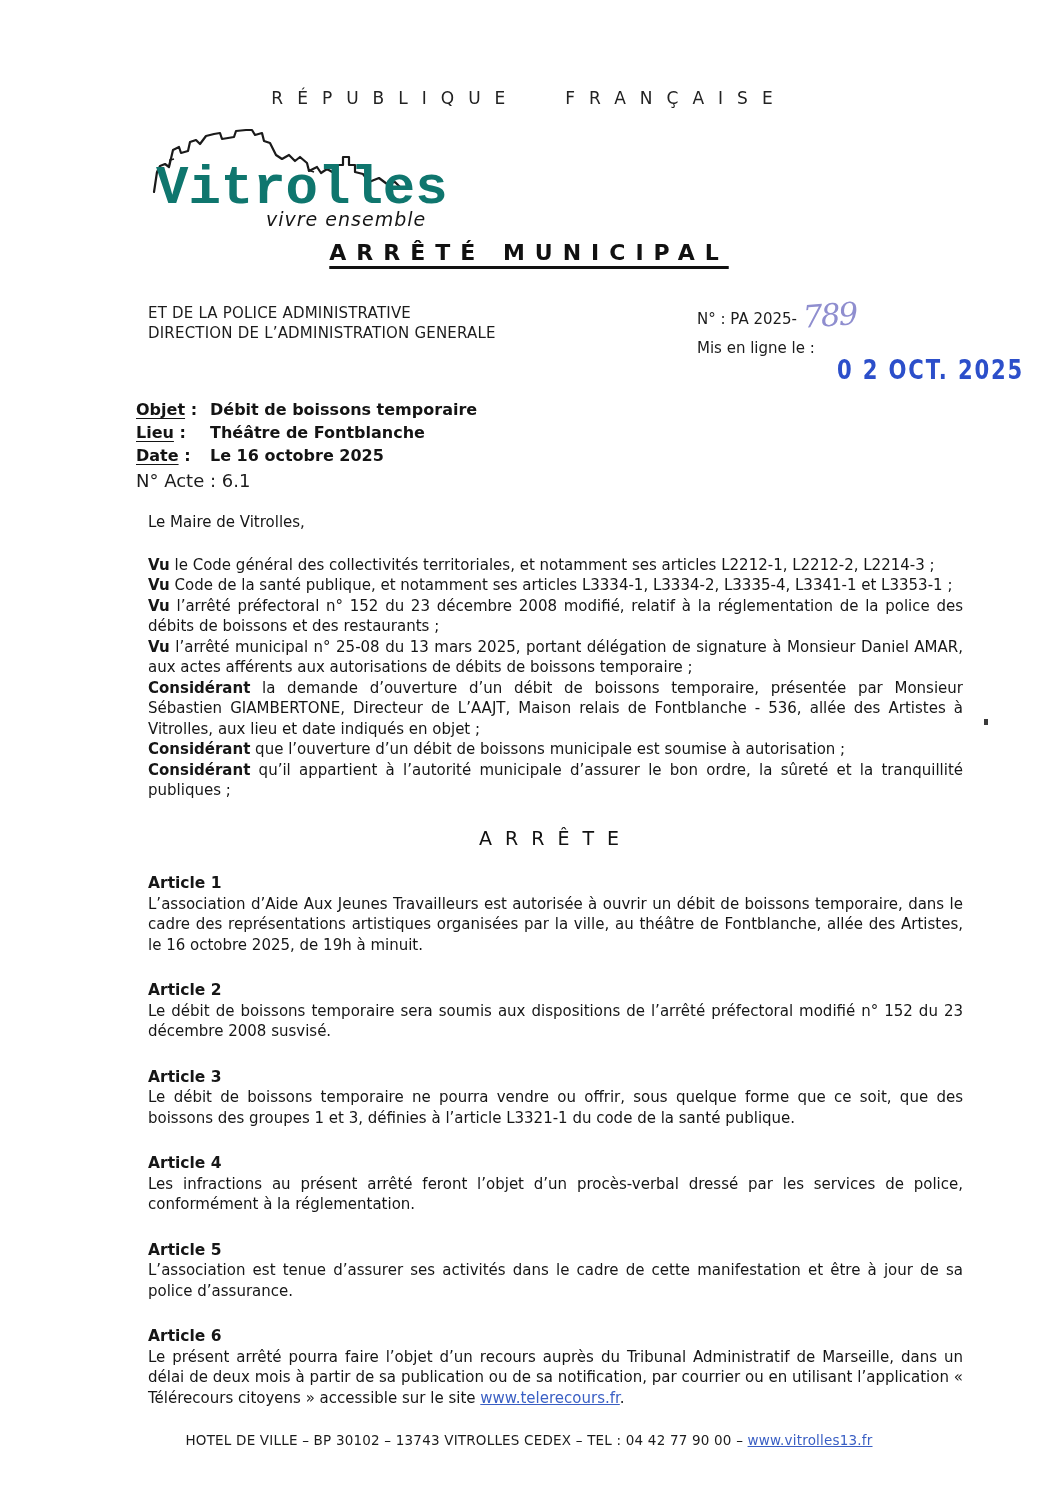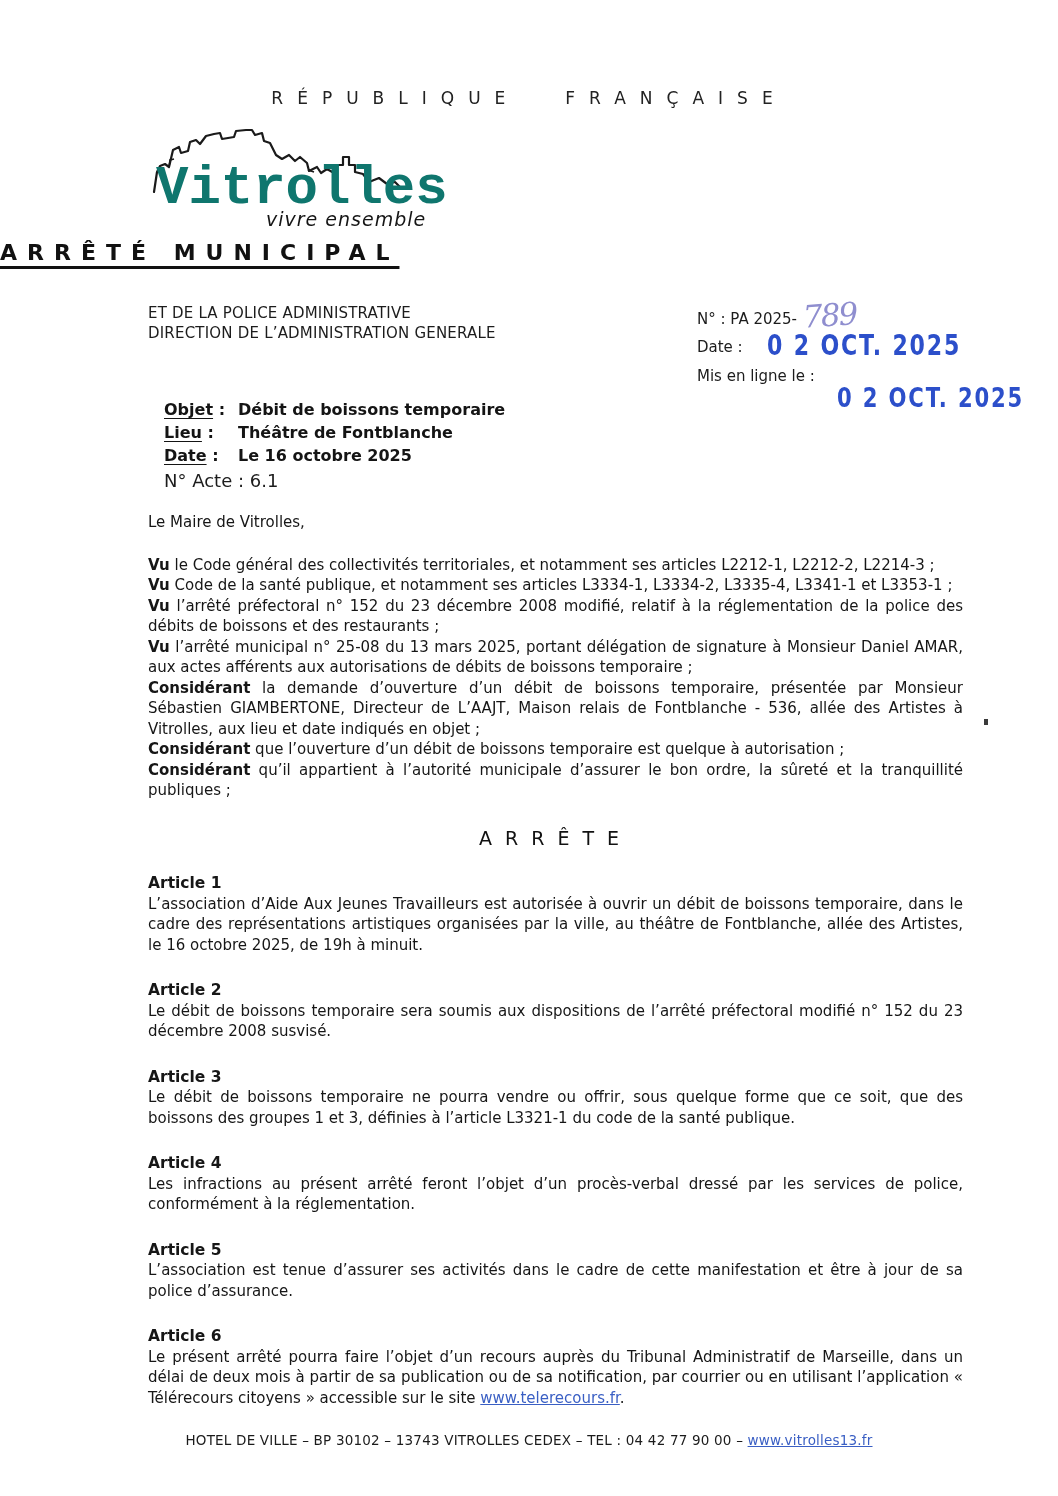--- a/index.html
+++ b/index.html
@@ -60,21 +60,21 @@
     color: #151515;
     letter-spacing: 1px;
   }
 
   
   .doc-title-wrap {
     position: absolute;
     top: 240px;
     left: 0;
     width: 100%;
-    text-align: left;
+    text-align: center;
   }
   .doc-title {
     display: inline-block;
     font-size: 22px;
     font-weight: bold;
     letter-spacing: 10px;
     color: #111;
     text-decoration: underline;
     text-decoration-thickness: 2.5px;
     text-underline-offset: 6px;
@@ -121,21 +121,21 @@
   }
   .date-line { margin-top: 5px; }
   .date-line .stamp { font-size: 24px; margin-left: 24px; position: relative; top: 2px; }
   .online-label { margin-top: 9px; }
   .stamp2 { font-size: 23px; margin-left: 140px; margin-top: 2px; }
 
   
   .subject {
     position: absolute;
     top: 398px;
-    left: 164px;
+    left: 136px;
     font-size: 16px;
     line-height: 23px;
   }
   .subject-row { display: flex; font-weight: bold; color: #141414; }
   .subject-row .lbl { width: 74px; }
   .subject-row .lbl u { text-underline-offset: 3px; }
   .acte-line { font-weight: normal; font-size: 18px; margin-top: 2px; color: #1c1c1c; }
 
   
   .body-col {
@@ -219,23 +219,20 @@
 
   <div class="meta-row">
     <div class="direction">
       <div>ET DE LA POLICE ADMINISTRATIVE</div>
       <div>DIRECTION DE L’ADMINISTRATION  GENERALE</div>
     </div>
     <div class="meta-right">
       <div class="num-line">
         <span>N° : PA 2025-</span><span class="handwritten">789</span>
       </div>
-      <div class="date-line">
-        <span>Date :</span><span class="stamp">0 2 OCT.  2025</span>
-      </div>
       <div class="online-label">Mis en ligne le :</div>
       <div class="stamp stamp2">0 2 OCT.  2025</div>
     </div>
   </div>
 
   <div class="subject">
     <div class="subject-row">
       <span class="lbl"><u>Objet</u> <span>:</span></span>
       <span class="val">Débit de boissons temporaire</span>
     </div>
@@ -252,21 +249,21 @@
 
   <div class="body-col">
     <p class="opening">Le Maire de Vitrolles,</p>
 
     <div class="recitals">
       <p><b>Vu</b><span> le Code général des collectivités territoriales, et notamment ses articles L2212-1, L2212-2, L2214-3 ;</span></p>
       <p><b>Vu</b><span> Code de la santé publique, et notamment ses articles L3334-1, L3334-2, L3335-4, L3341-1 et L3353-1 ;</span></p>
       <p><b>Vu</b><span> l’arrêté préfectoral n° 152 du 23 décembre 2008 modifié, relatif à la réglementation de la police des débits de boissons et des restaurants ;</span></p>
       <p><b>Vu</b><span> l’arrêté municipal n° 25-08 du 13 mars 2025, portant délégation de signature à Monsieur Daniel AMAR, aux actes afférents aux autorisations de débits de boissons temporaire ;</span></p>
       <p><b>Considérant</b><span> la demande d’ouverture d’un débit de boissons temporaire, présentée par Monsieur Sébastien GIAMBERTONE, Directeur de L’AAJT, Maison relais de Fontblanche - 536, allée des Artistes à Vitrolles, aux lieu et date indiqués en objet ;</span></p>
-      <p><b>Considérant</b><span> que l’ouverture d’un débit de boissons temporaire est quelque à autorisation ;</span></p>
+      <p><b>Considérant</b><span> que l’ouverture d’un débit de boissons municipale est soumise à autorisation ;</span></p>
       <p><b>Considérant</b><span> qu’il appartient à l’autorité municipale d’assurer le bon ordre, la sûreté et la tranquillité publiques ;</span></p>
     </div>
 
     <div class="arrete-heading">ARRÊTE</div>
 
     <div class="articles">
       <div class="article">
         <div class="a-head">Article 1</div>
         <p>L’association d’Aide Aux Jeunes Travailleurs est autorisée à ouvrir un débit de boissons temporaire, dans le cadre des représentations artistiques organisées par la ville, au théâtre de Fontblanche, allée des Artistes, le 16 octobre 2025, de 19h à minuit.</p>
       </div>

